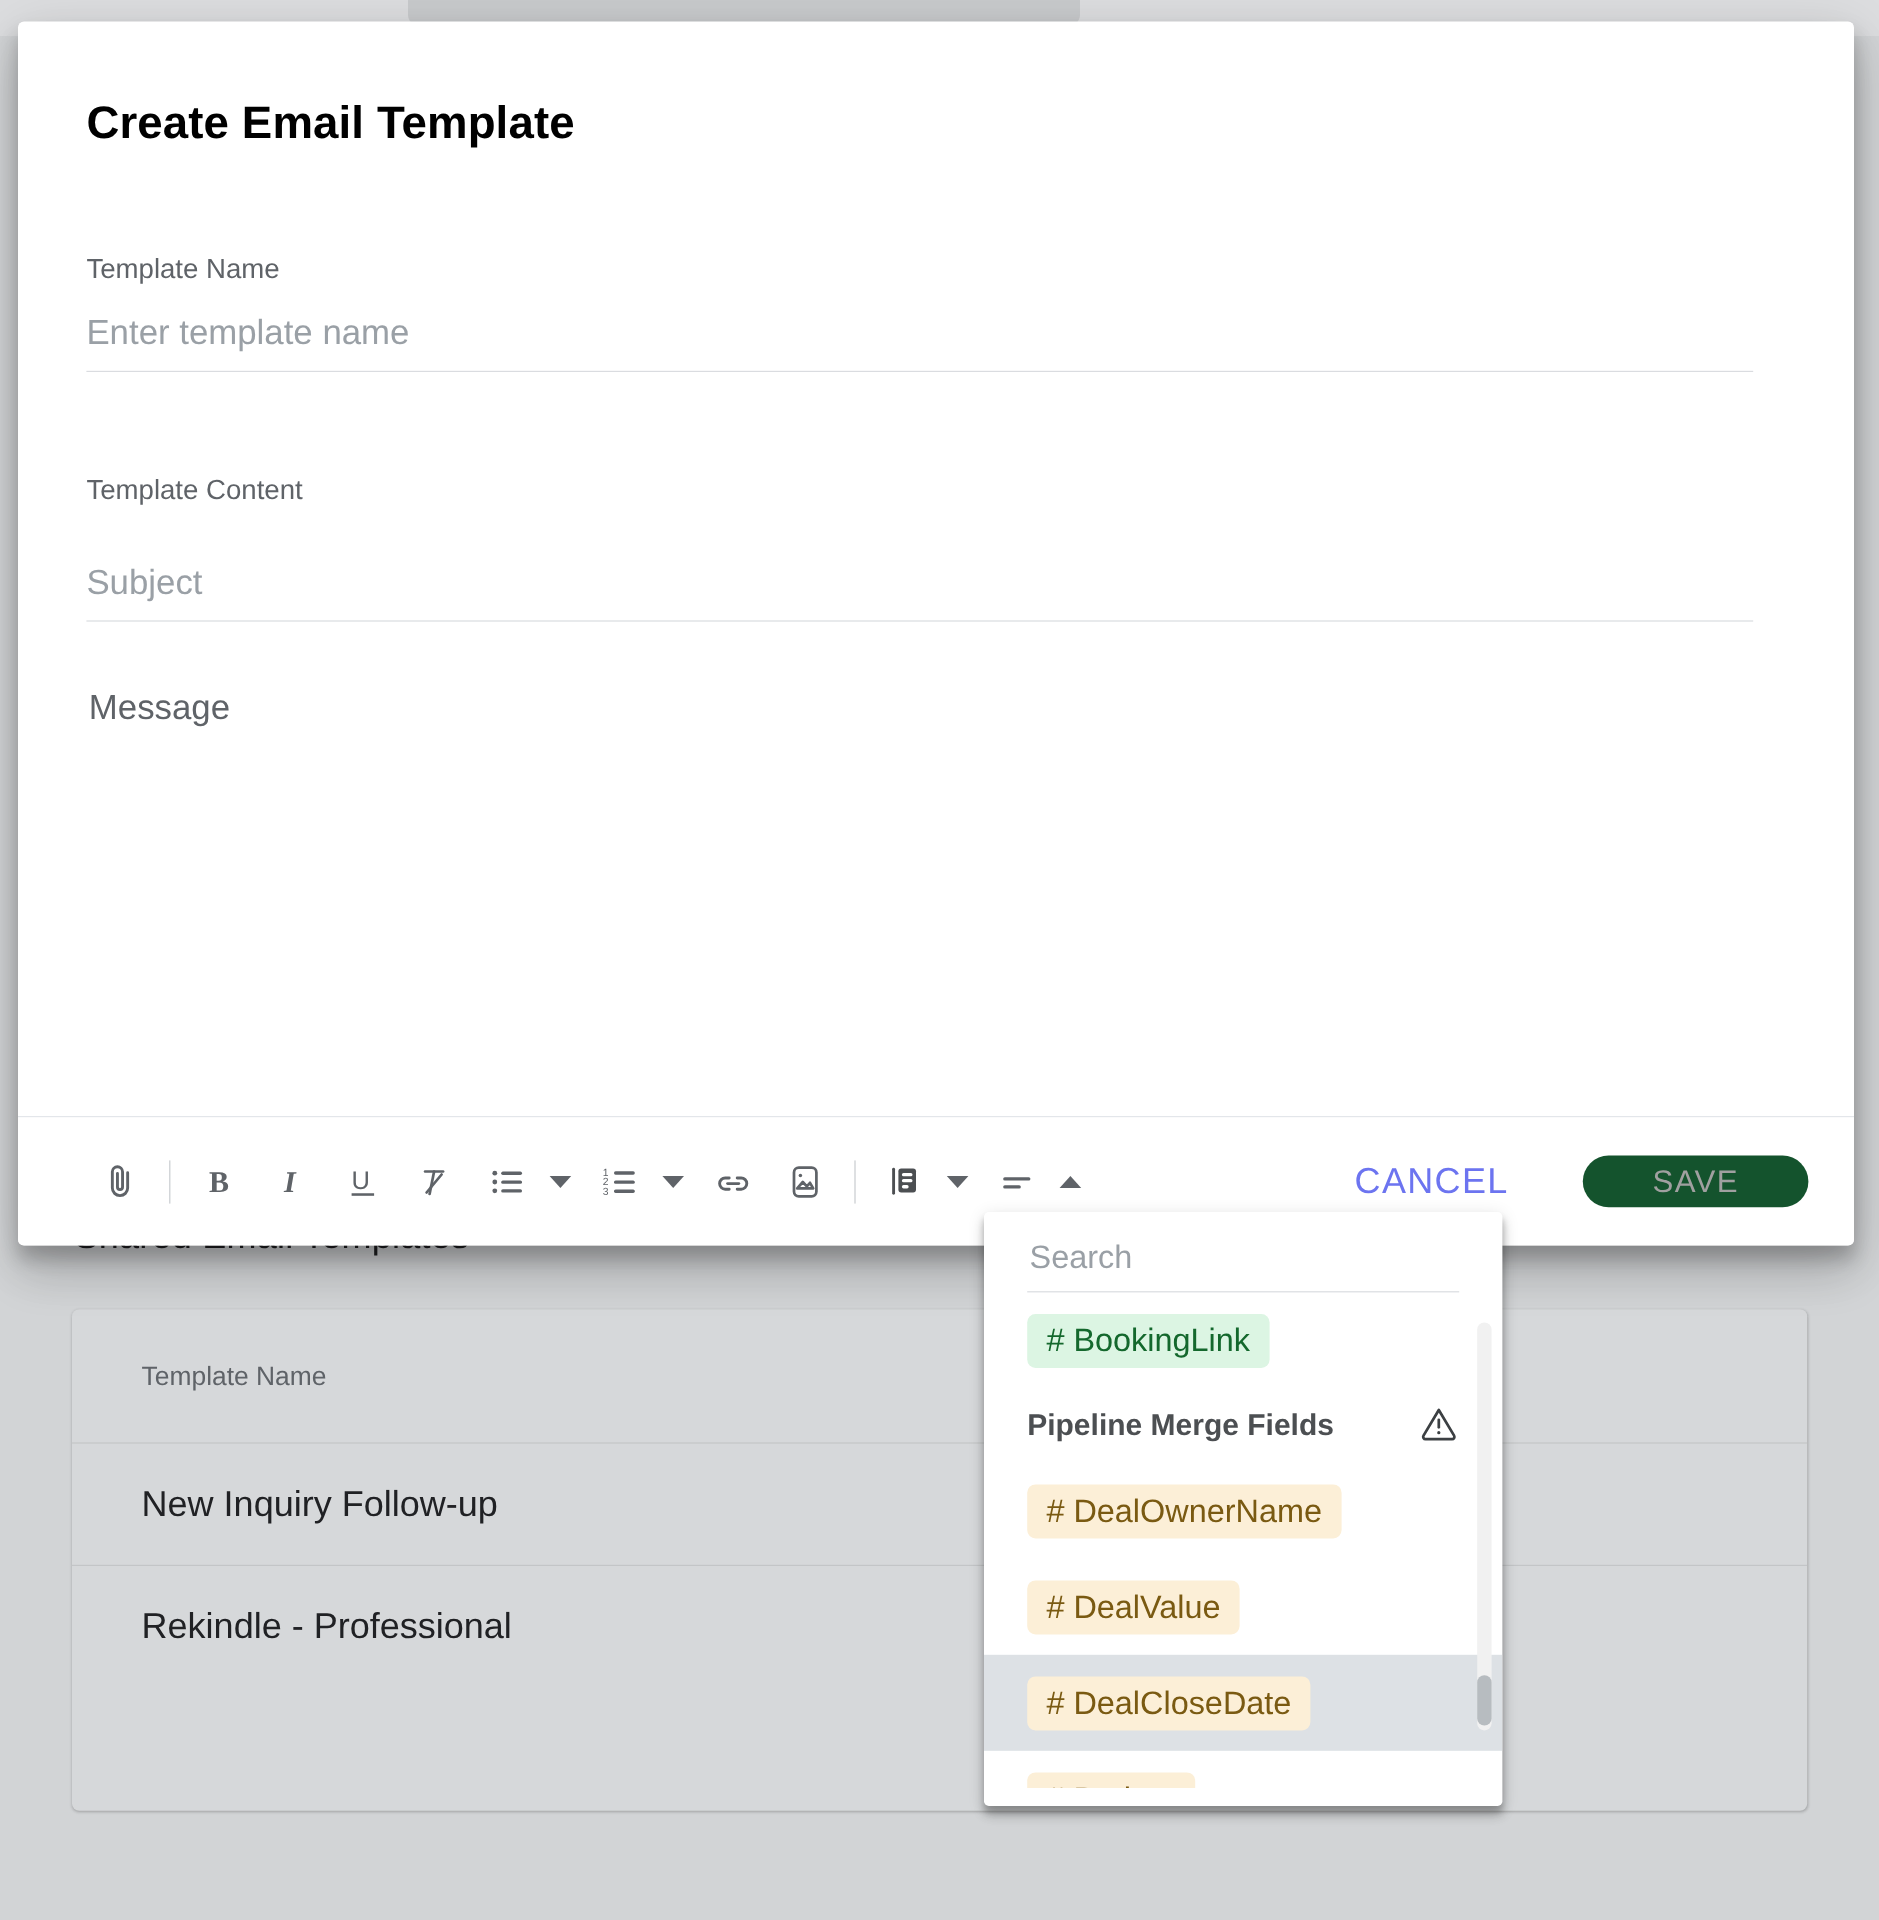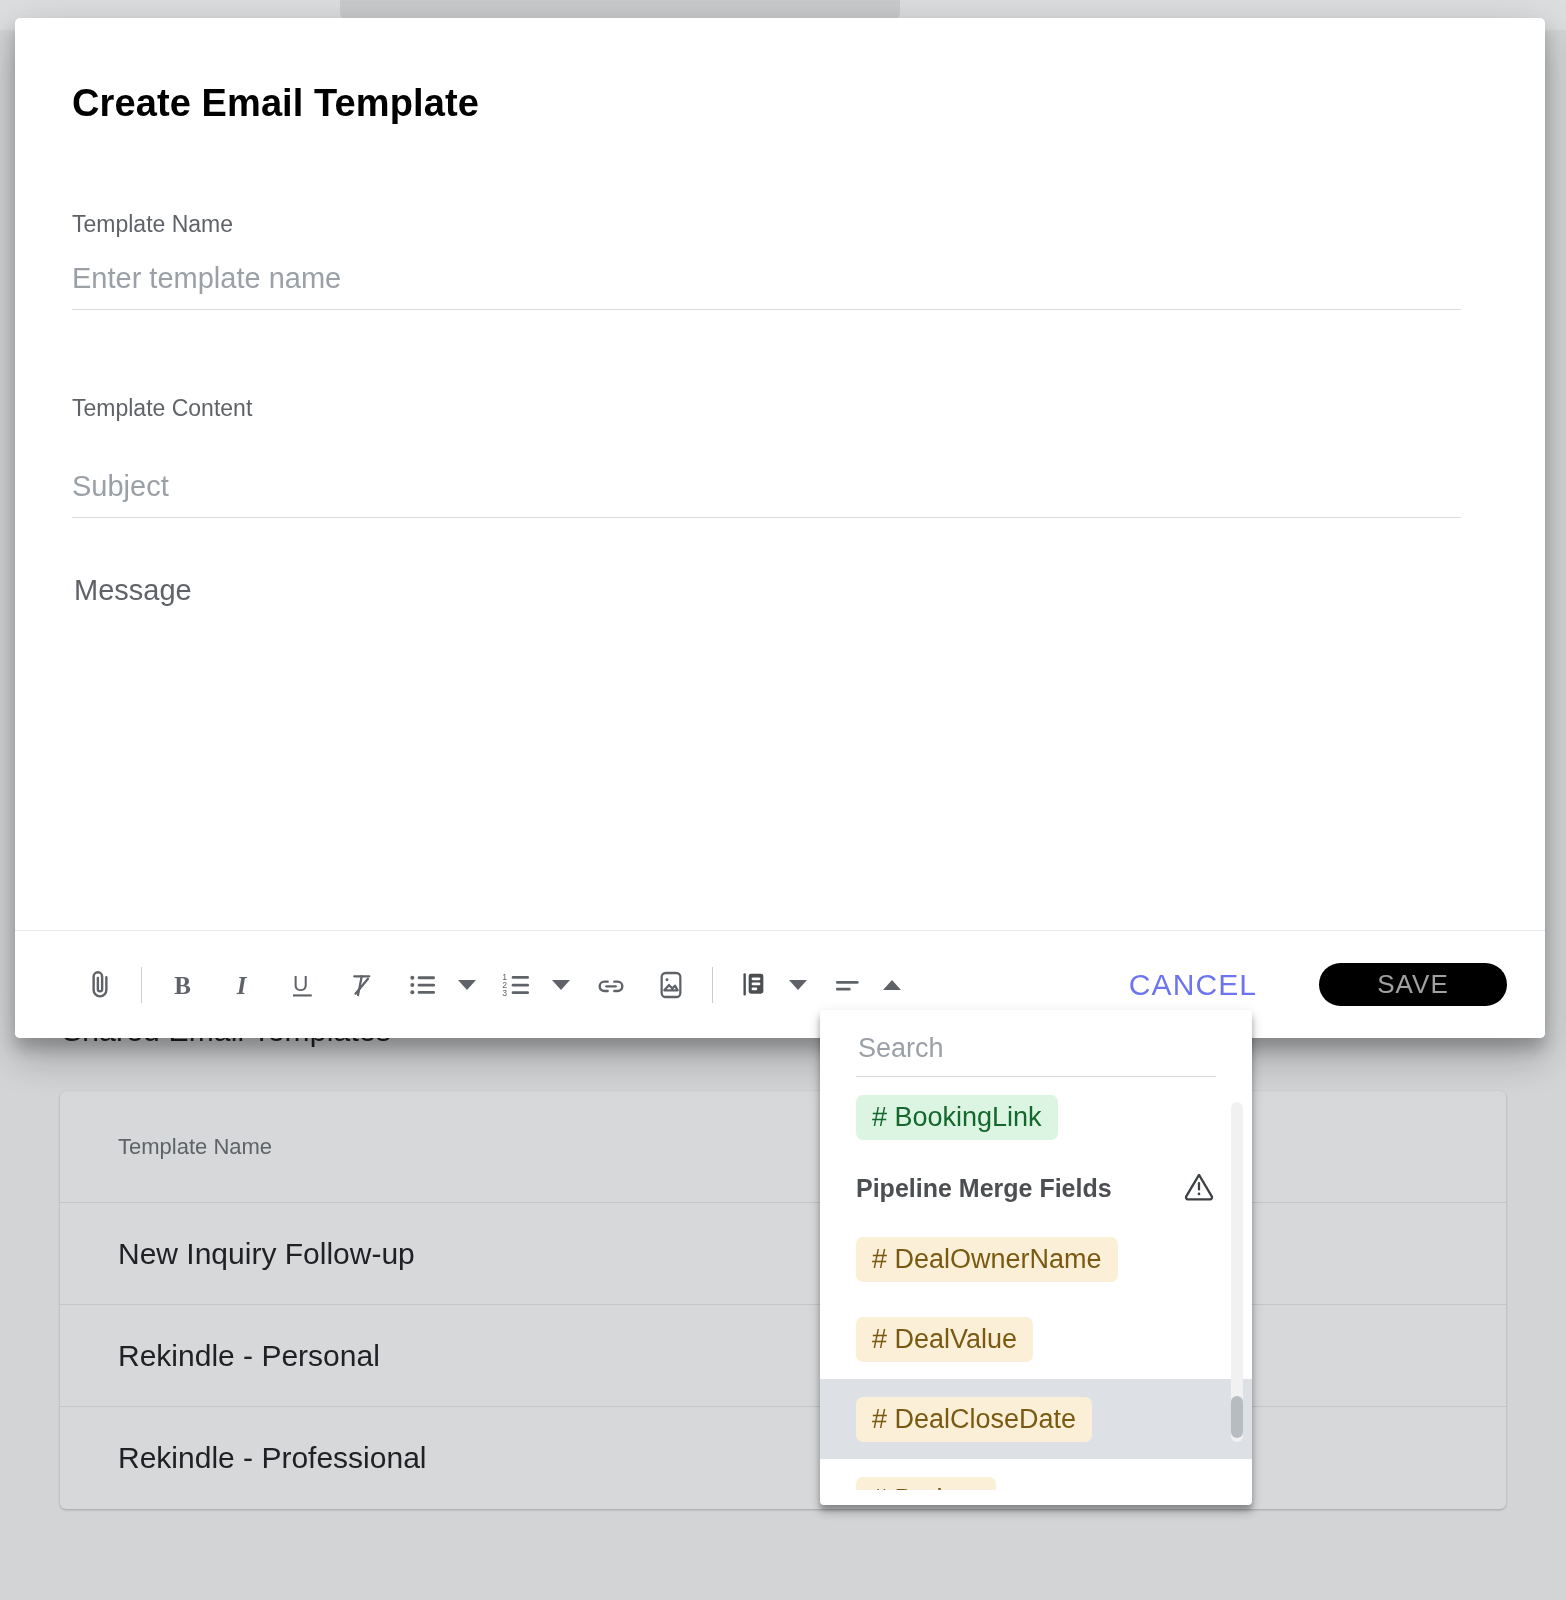--- a/index.html
+++ b/index.html
@@ -133,21 +133,21 @@
   }
   .tb-spacer { flex: 1; }
   .btn-cancel {
     background: none; border: none; cursor: pointer;
     font-family: "Liberation Sans", sans-serif;
     font-size: 30px; font-weight: 500; letter-spacing: 1.1px;
     color: #6c74f0; padding: 12px 20px;
   }
   .btn-save {
     margin-left: 42px; cursor: default;
-    background: #000000; border: none; border-radius: 28px;
+    background: #14532d; border: none; border-radius: 28px;
     font-family: "Liberation Sans", sans-serif;
     font-size: 26px; font-weight: 500; letter-spacing: 1.1px;
     color: #a0a0a0; padding: 6px 58px;
   }
 
   
   .mf-panel {
     position: absolute; left: 820px; top: 1010px;
     width: 432px; height: 495px;
     background: #fff; border-radius: 4px;
@@ -203,23 +203,20 @@
   <div class="bg-text-c">de</div>
 
   <div class="section-title">Shared Email Templates</div>
 
   <div class="table-card">
     <div class="table-head">
       <div class="th">Template Name</div>
     </div>
     <div class="table-row">
       <div class="td">New Inquiry Follow-up</div>
-    </div>
-    <div class="table-row">
-      <div class="td">Rekindle - Personal</div>
     </div>
     <div class="table-row">
       <div class="td">Rekindle - Professional</div>
     </div>
   </div>
 
   <div class="modal">
     <div class="modal-body">
 
       <div class="modal-title">Create Email Template</div>

